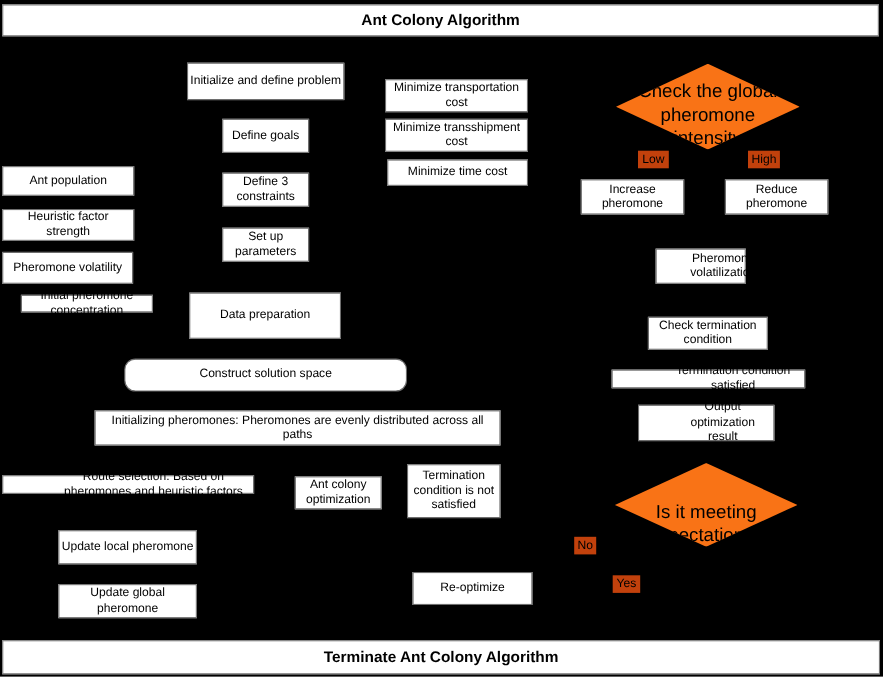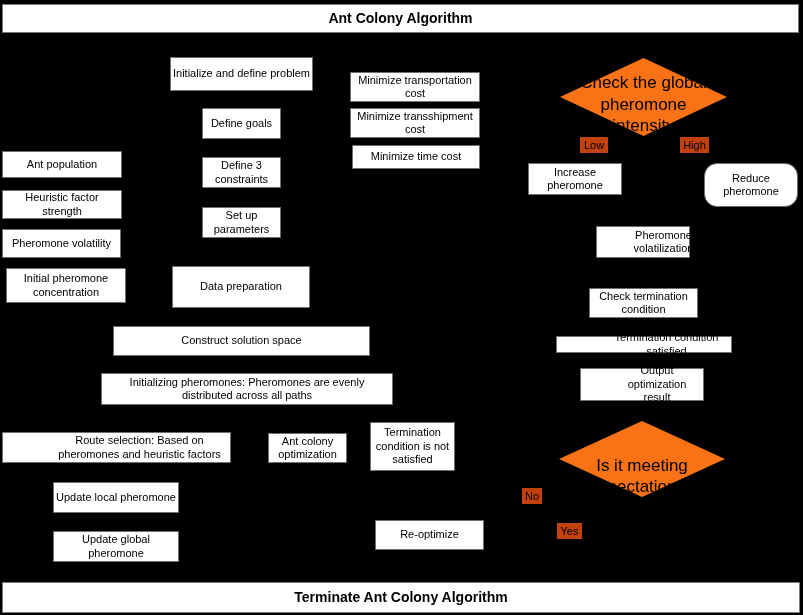--- a/index.html
+++ b/index.html
@@ -70,55 +70,55 @@
   <div class="node" style="left:202px; top:157px; width:79px; height:31px;">Define 3 constraints</div>
 
   <div class="node" style="left:202px; top:207px; width:79px; height:31px;">Set up parameters</div>
 
   <div class="node" style="left:2px; top:151px; width:120px; height:27px;">Ant population</div>
 
   <div class="node" style="left:2px; top:190px; width:120px; height:29px;">Heuristic factor strength</div>
 
   <div class="node" style="left:2px; top:229px; width:119px; height:29px;">Pheromone volatility</div>
 
-  <div class="node" style="left:6px; top:268px; width:120px; height:35px;">Initial pheromone concentration</div>
+  <div class="node" style="left:19px; top:268px; width:120px; height:16px;">Initial pheromone concentration</div>
 
   <div class="node" style="left:350px; top:72px; width:130px; height:30px;">Minimize transportation cost</div>
 
   <div class="node" style="left:352px; top:145px; width:128px; height:24px;">Minimize time cost</div>
 
   <div class="node" style="left:350px; top:108px; width:130px; height:30px;">Minimize transshipment cost</div>
 
   <div class="diamond" style="left:560px; top:58px; width:167px; height:78px;">
     <span>Check the global pheromone intensity</span>
   </div>
 
   <div class="branch-label" style="left:580px; top:137px; width:28px; height:16px;">Low</div>
 
   <div class="branch-label" style="left:680px; top:137px; width:29px; height:16px;">High</div>
 
   <div class="node" style="left:528px; top:163px; width:94px; height:32px;">Increase pheromone</div>
 
-  <div class="node" style="left:704px; top:163px; width:94px; height:44px;border-radius:13px;">Reduce pheromone</div>
+  <div class="node" style="left:659px; top:163px; width:94px; height:32px;">Reduce pheromone</div>
 
-  <div class="node" style="left:596px; top:226px; width:94px; height:32px;padding-left:43px;">Pheromone volatilization</div>
+  <div class="node" style="left:596px; top:226px; width:82px; height:32px;padding-left:43px;">Pheromone volatilization</div>
 
   <div class="node" style="left:172px; top:266px; width:138px; height:42px;">Data preparation</div>
 
   <div class="node" style="left:589px; top:288px; width:109px; height:30px;">Check termination condition</div>
 
-  <div class="node" style="left:113px; top:326px; width:257px; height:30px;">Construct solution space</div>
+  <div class="node" style="left:113px; top:326px; width:257px; height:30px;border-radius:10px;">Construct solution space</div>
 
   <div class="node" style="left:556px; top:336px; width:176px; height:17px;padding-left:47px;">Termination condition satisfied</div>
 
-  <div class="node" style="left:86px; top:373px; width:292px; height:32px;margin-left:15px;">Initializing pheromones: Pheromones are evenly distributed across all paths</div>
+  <div class="node" style="left:86px; top:373px; width:369px; height:32px;">Initializing pheromones: Pheromones are evenly distributed across all paths</div>
 
   <div class="node" style="left:580px; top:368px; width:124px; height:33px;padding-left:32px;">Output optimization result</div>
 
-  <div class="node" style="left:2px; top:432px; width:229px; height:31px;padding-left:48px;">Route selection: Based on pheromones and heuristic factors</div>
+  <div class="node" style="left:2px; top:432px; width:229px; height:17px;padding-left:48px;">Route selection: Based on pheromones and heuristic factors</div>
 
   <div class="node" style="left:268px; top:433px; width:79px; height:30px;">Ant colony optimization</div>
 
   <div class="node" style="left:370px; top:422px; width:85px; height:49px;">Termination condition is not satisfied</div>
 
   <div class="diamond" style="left:559px; top:421px; width:166px; height:76px;">
     <span>Is it meeting expectations?</span>
   </div>
 
   <div class="branch-label" style="left:522px; top:488px; width:20px; height:16px;">No</div>

